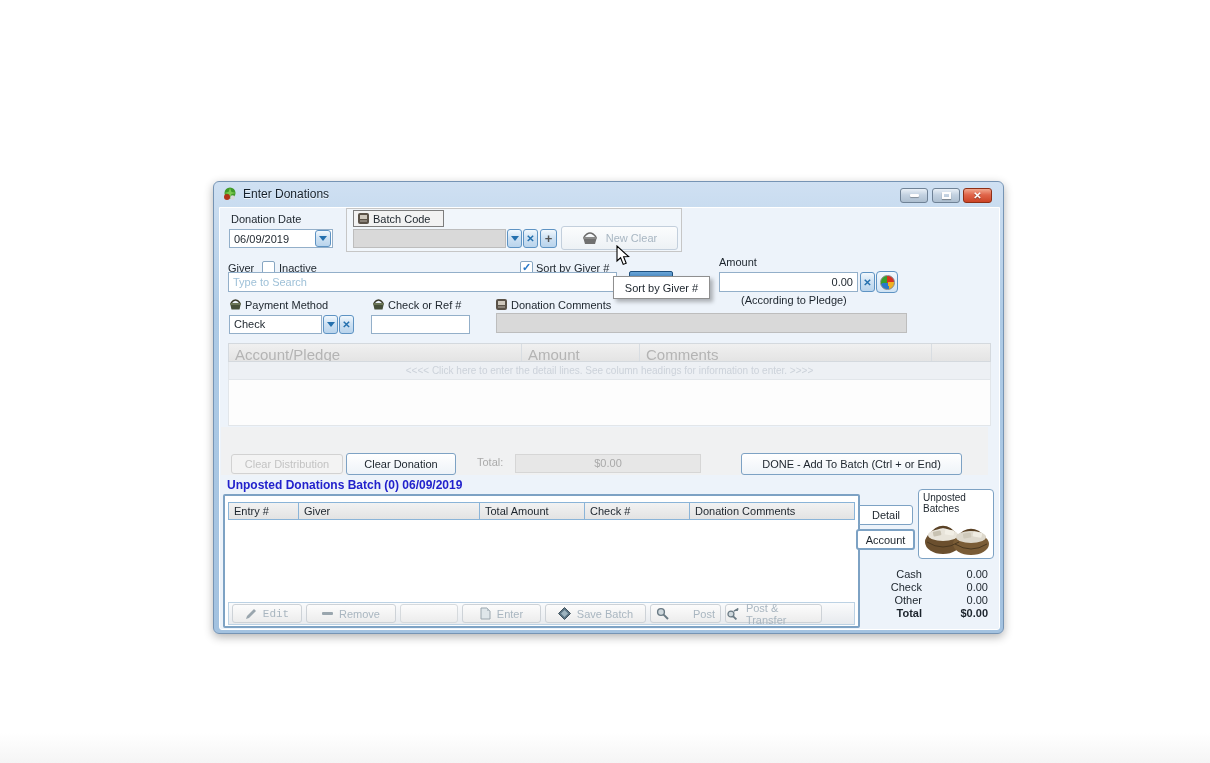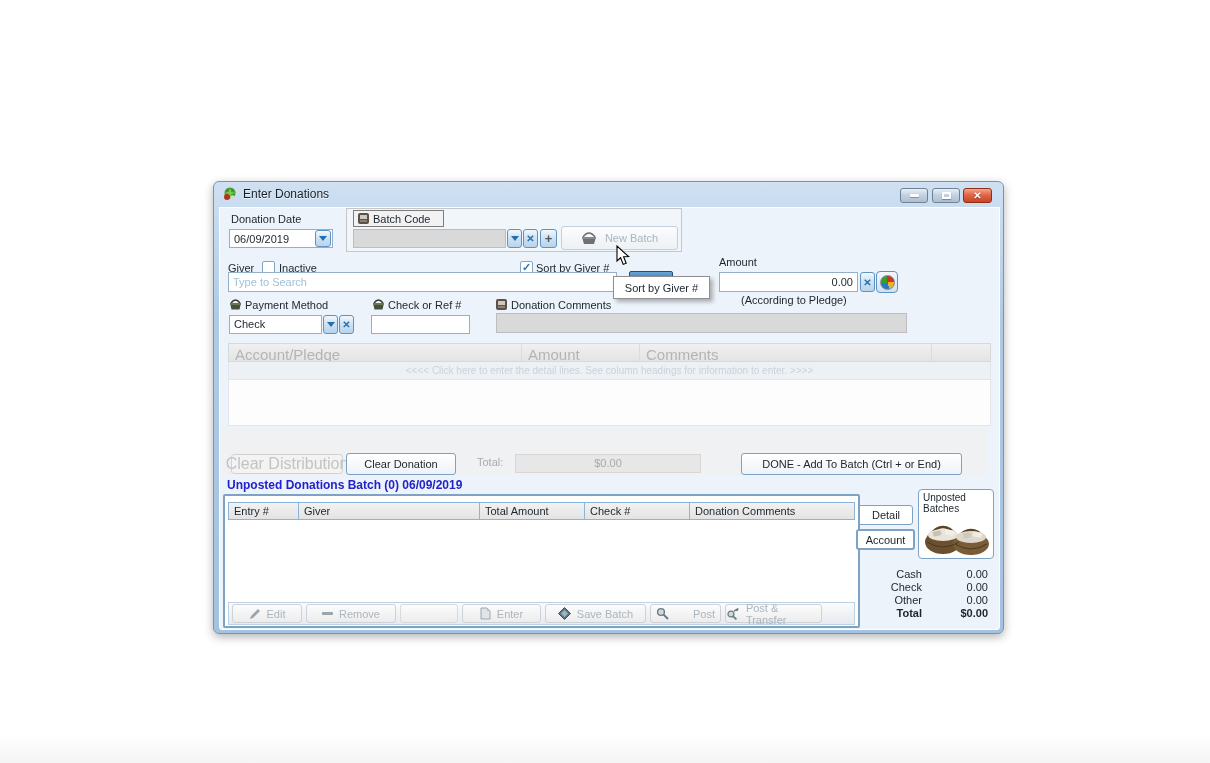--- a/index.html
+++ b/index.html
@@ -33,21 +33,21 @@
   input.field { padding:0 4px; outline:none; font-family:"Liberation Sans", sans-serif; }
   input.field::placeholder { color:#9fc1d8; }
   .gray-field { position:absolute; background:#d9d9d9; border:1px solid #bdbdbd; }
   .sbtn { position:absolute; border:1px solid #5e93c3; border-radius:3px;
     background:linear-gradient(#f2f8fd, #cfe2f3 45%, #b9d4ec); display:flex; align-items:center; justify-content:center;
     font-size:10px; color:#2470ae; font-weight:bold; }
   .chev { width:0; height:0; border-left:4px solid transparent; border-right:4px solid transparent; border-top:5px solid #2470ae; }
   .cmdbtn { position:absolute; border:1px solid #7da2c4; border-radius:3px; background:linear-gradient(#ffffff,#eef3f8);
     font-size:11px; color:#1c242c; display:flex; align-items:center; justify-content:center; white-space:nowrap; }
   .disbtn { position:absolute; border:1px solid #d2d2d2; border-radius:3px; background:#f3f3f3;
-    font-size:16px; color:#c3c3c3; display:flex; align-items:center; justify-content:center; white-space:nowrap; }
+    font-size:11px; color:#c3c3c3; display:flex; align-items:center; justify-content:center; white-space:nowrap; }
   .cb { position:absolute; width:13px; height:13px; background:#fff; border:1px solid #87a6c2; border-radius:2px;
     display:flex; align-items:center; justify-content:center; font-size:11px; font-weight:bold; color:#2878c8; line-height:1; }
   .icon12 { display:inline-block; width:13px; height:13px; vertical-align:-2px; margin-right:3px; }
 
   
   #batch-group { position:absolute; left:132px; top:26px; width:336px; height:44px; border:1px solid #c6c6c6; background:rgba(255,255,255,.25); }
   #batch-label-box { position:absolute; left:139px; top:28px; height:17px; padding:1px 13px 1px 3px; border:1px solid #7d7d7d;
     background:#f2f2f2; font-size:11px; color:#1c242c; display:flex; align-items:center; }
   #new-batch { position:absolute; left:347px; top:44px; width:117px; height:24px; border:1px solid #c3cfdc; border-radius:3px;
     background:linear-gradient(#fbfcfd,#edf1f5); display:flex; align-items:center; justify-content:center; gap:8px;
@@ -159,21 +159,21 @@
         <span class="chev"></span>
       </div>
     <div class="sbtn" style="left:309px; top:47px; width:15px; height:19px;">✕</div>
     <div class="sbtn" style="left:326px; top:47px; width:17px; height:19px; font-size:13px; color:#555;">+</div>
     <div id="new-batch">
       <svg width="16" height="13" viewBox="0 0 16 13">
           <path d="M2 5 Q8 -3 14 5" fill="none" stroke="#6a6a6a" stroke-width="1.6"></path>
           <path d="M1 5 L15 5 L13 12 L3 12 Z" fill="#707070"></path>
           <path d="M1 5 L15 5 L14.5 7 L1.5 7 Z" fill="#8a8a8a"></path>
         </svg>
-      <span>New Batch</span>
+      <span>New Clear</span>
     </div>
 
     <span class="lbl" style="left:14px; top:80px;">Giver</span>
     <div class="cb" style="left:48px; top:79px;"></div>
     <span class="lbl" style="left:65px; top:80px;">Inactive</span>
     <div class="cb" style="left:306px; top:79px;">✓</div>
     <span class="lbl" style="left:322px; top:80px;">Sort by Giver #</span>
     <input class="field" style="left: 14px; top: 90px; width: 389px; height: 20px;" placeholder="Type to Search">
 
     <span class="lbl" style="left:505px; top:74px;">Amount</span>
@@ -233,21 +233,21 @@
     <div id="batch-panel">
       <div id="list-header">
         <div class="lh" style="width:70px;">Entry #</div>
         <div class="lh" style="width:181px;">Giver</div>
         <div class="lh" style="width:105px;">Total Amount</div>
         <div class="lh" style="width:105px;">Check #</div>
         <div class="lh" style="flex:1; border-right:none;">Donation Comments</div>
       </div>
       <div id="list-body"></div>
       <div id="list-toolbar">
-        <div class="tbtn" style="width:70px;">
+        <div class="tbtn" style="width:70px;font-family:Liberation Mono, monospace;">
           <svg width="12" height="12" viewBox="0 0 12 12">
               <path d="M1 11 L2 8 L9 1 L11 3 L4 10 Z" fill="#9aa6ae"></path>
             </svg>
           <span>Edit</span>
         </div>
         <div class="tbtn" style="width:90px;">
           <span style="width:11px; height:3px; background:#9aa6ae; border-radius:1px;"></span>
           <span>Remove</span>
         </div>
         <div class="tspacer"></div>

